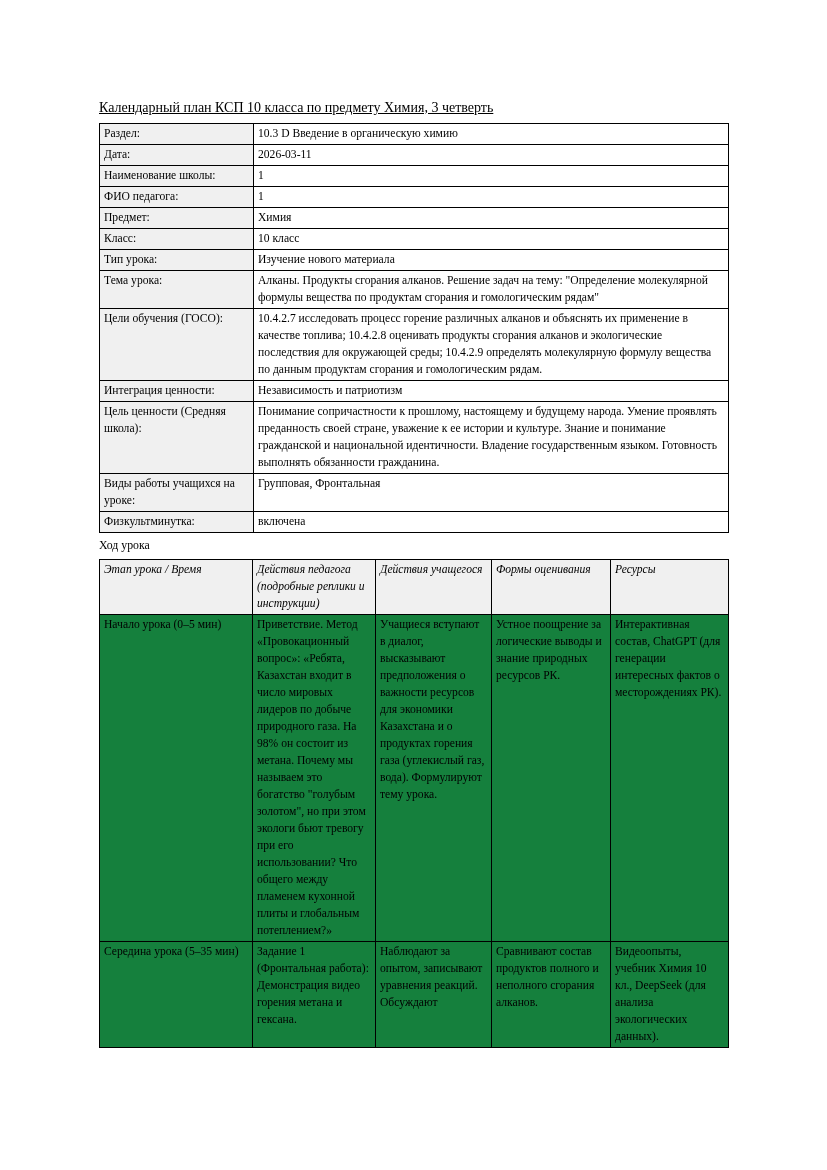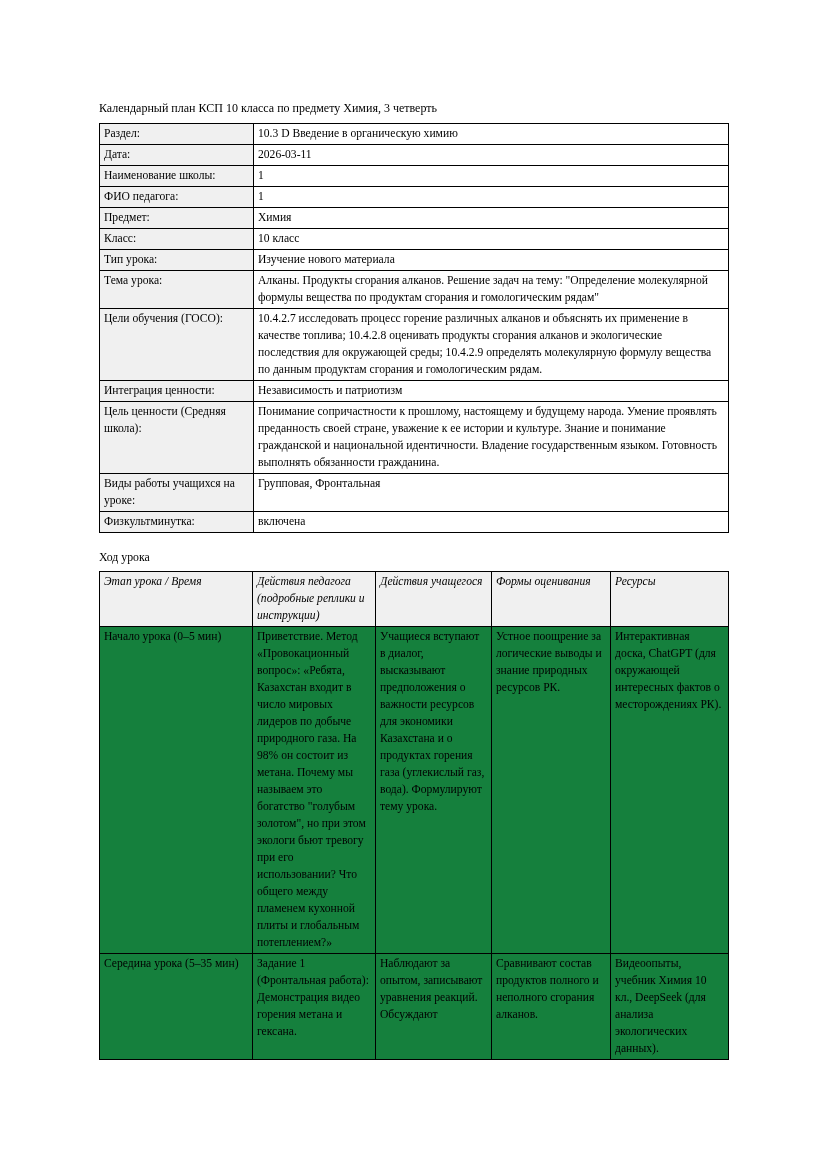--- a/index.html
+++ b/index.html
@@ -16,24 +16,25 @@
   }
   .page {
     position: relative;
     width: 827px;
     height: 1170px;
     background: #ffffff;
     box-sizing: border-box;
     padding: 100px 99px 0 99px;
   }
   .doc-title {
-    font-size: 12px;
+    font-size: 14px;
     line-height: 16px;
     margin: 0 0 7px 0;
     white-space: nowrap;
+    text-decoration: underline;
   }
   table.doc-table {
     border-collapse: collapse;
     width: 629px;
     table-layout: fixed;
     font-size: 11.6px;
     line-height: 17px;
   }
   table.doc-table td,
   table.doc-table th {
@@ -52,21 +53,21 @@
   .info-table td.label {
     background: #f0f0f0;
   }
   .info-table td.value {
     background: #ffffff;
     margin-top: 9px;
   }
   .section-caption {
     font-size: 11.8px;
     line-height: 16px;
-    margin: 16px 0 6px 0;
+    margin: 4px 0 6px 0;
   }
   
   .flow-table col.f1 { width: 153px; }
   .flow-table col.f2 { width: 123px; }
   .flow-table col.f3 { width: 116px; }
   .flow-table col.f4 { width: 119px; }
   .flow-table col.f5 { width: 118px; }
   .flow-table thead td {
     background: #f0f0f0;
     font-style: italic;
@@ -162,21 +163,21 @@
         <td>Формы оценивания</td>
         <td>Ресурсы</td>
       </tr>
     </thead>
     <tbody>
       <tr>
         <td>Начало урока (0–5 мин)</td>
         <td>Приветствие. Метод «Провокационный вопрос»: «Ребята, Казахстан входит в число мировых лидеров по добыче природного газа. На 98% он состоит из метана. Почему мы называем это богатство "голубым золотом", но при этом экологи бьют тревогу при его использовании? Что общего между пламенем кухонной плиты и глобальным потеплением?»</td>
         <td>Учащиеся вступают в диалог, высказывают предположения о важности ресурсов для экономики Казахстана и о продуктах горения газа (углекислый газ, вода). Формулируют тему урока.</td>
         <td>Устное поощрение за логические выводы и знание природных ресурсов РК.</td>
-        <td>Интерактивная доска, ChatGPT (для окружающей интересных фактов о месторождениях РК).</td>
+        <td>Интерактивная состав, ChatGPT (для генерации интересных фактов о месторождениях РК).</td>
       </tr>
       <tr>
         <td>Середина урока (5–35 мин)</td>
         <td>Задание 1 (Фронтальная работа): Демонстрация видео горения метана и гексана.</td>
         <td>Наблюдают за опытом, записывают уравнения реакций. Обсуждают</td>
         <td>Сравнивают состав продуктов полного и неполного сгорания алканов.</td>
         <td>Видеоопыты, учебник Химия 10 кл., DeepSeek (для анализа экологических данных).</td>
       </tr>
     </tbody>
   </table>

